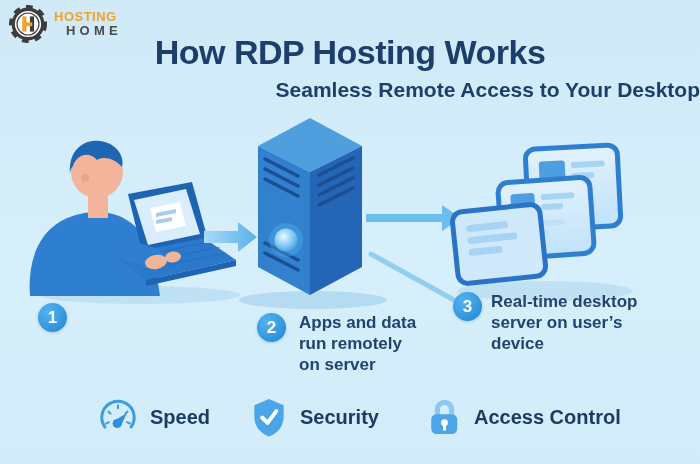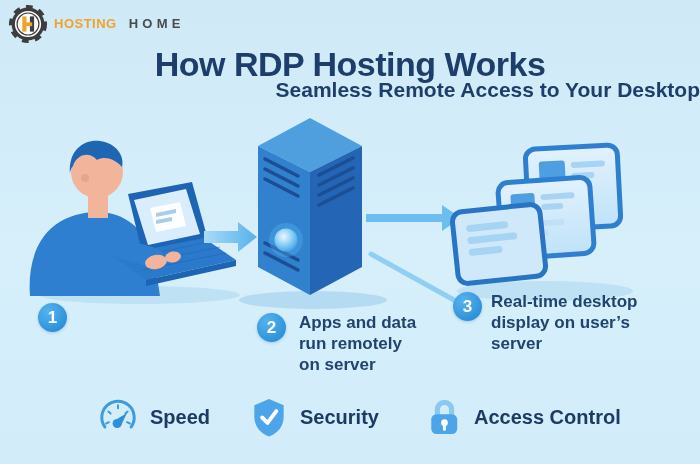--- a/index.html
+++ b/index.html
@@ -3,26 +3,26 @@
 <meta charset="utf-8">
 <style>
   html,body{margin:0;padding:0;}
   body{font-family:"Liberation Sans",sans-serif;}
   #canvas{
     position:relative;width:700px;height:464px;overflow:hidden;
     background:linear-gradient(180deg,#cfe9f7 0%,#d6effb 55%,#d2ecfa 100%);
   }
   
   .logo{position:absolute;left:8px;top:4px;display:flex;align-items:center;gap:6px;}
-  .logo-text{display:flex;flex-direction:row;line-height:1.05;}
+  .logo-text{display:flex;flex-direction:column;line-height:1.05;}
   .logo-top{font-size:13px;font-weight:800;color:#f0a32a;letter-spacing:.5px;}
   .logo-bottom{font-size:13px;font-weight:800;color:#4a4a4a;letter-spacing:4.2px;margin-left:12px;}
   
   .title{position:absolute;top:33px;left:0;width:100%;text-align:center;
-    font-size:34px;font-weight:800;color:#1d3e6b;letter-spacing:-.5px;margin-top:12px;}
+    font-size:34px;font-weight:800;color:#1d3e6b;letter-spacing:-.5px;}
   .subtitle{position:absolute;top:78px;left:0;width:100%;text-align:right;
     font-size:21px;font-weight:700;color:#1d3e6b;}
   
   #illus{position:absolute;left:0;top:108px;width:700px;height:212px;}
   
   .step-circle{position:absolute;width:29px;height:29px;border-radius:50%;
     background:radial-gradient(circle at 35% 30%,#55b2ef,#1f86d2);
     color:#fff;font-size:17px;font-weight:700;display:flex;align-items:center;justify-content:center;
     box-shadow:0 1px 3px rgba(30,90,150,.25);}
   .step-text{position:absolute;font-size:17px;font-weight:600;color:#21436f;line-height:21px;}
@@ -162,21 +162,21 @@
     </div>
 
   <div class="step-circle" id="step2-circle">
       <span>2</span>
     </div>
   <div class="step-text" id="step2-text">Apps and data run remotely on server</div>
 
   <div class="step-circle" id="step3-circle">
       <span>3</span>
     </div>
-  <div class="step-text" id="step3-text">Real-time desktop display on user’s server</div>
+  <div class="step-text" id="step3-text">Real-time desktop server on user’s device</div>
 
   <div class="feature" id="feature-security">
     <svg width="36" height="41" viewBox="0 0 36 42">
       <path d="M18,2 L33,8.5 V20 C33,30.5 26.5,37.5 18,40.5 C9.5,37.5 3,30.5 3,20 V8.5 Z" fill="#4ba5e8"></path>
       <polyline points="11,21 16.5,26.5 25.5,14.5" fill="none" stroke="#ffffff" stroke-width="4" stroke-linecap="round" stroke-linejoin="round"></polyline>
     </svg>
     <span class="feature-label">Security</span>
   </div>
 
   <div class="feature" id="feature-speed">

